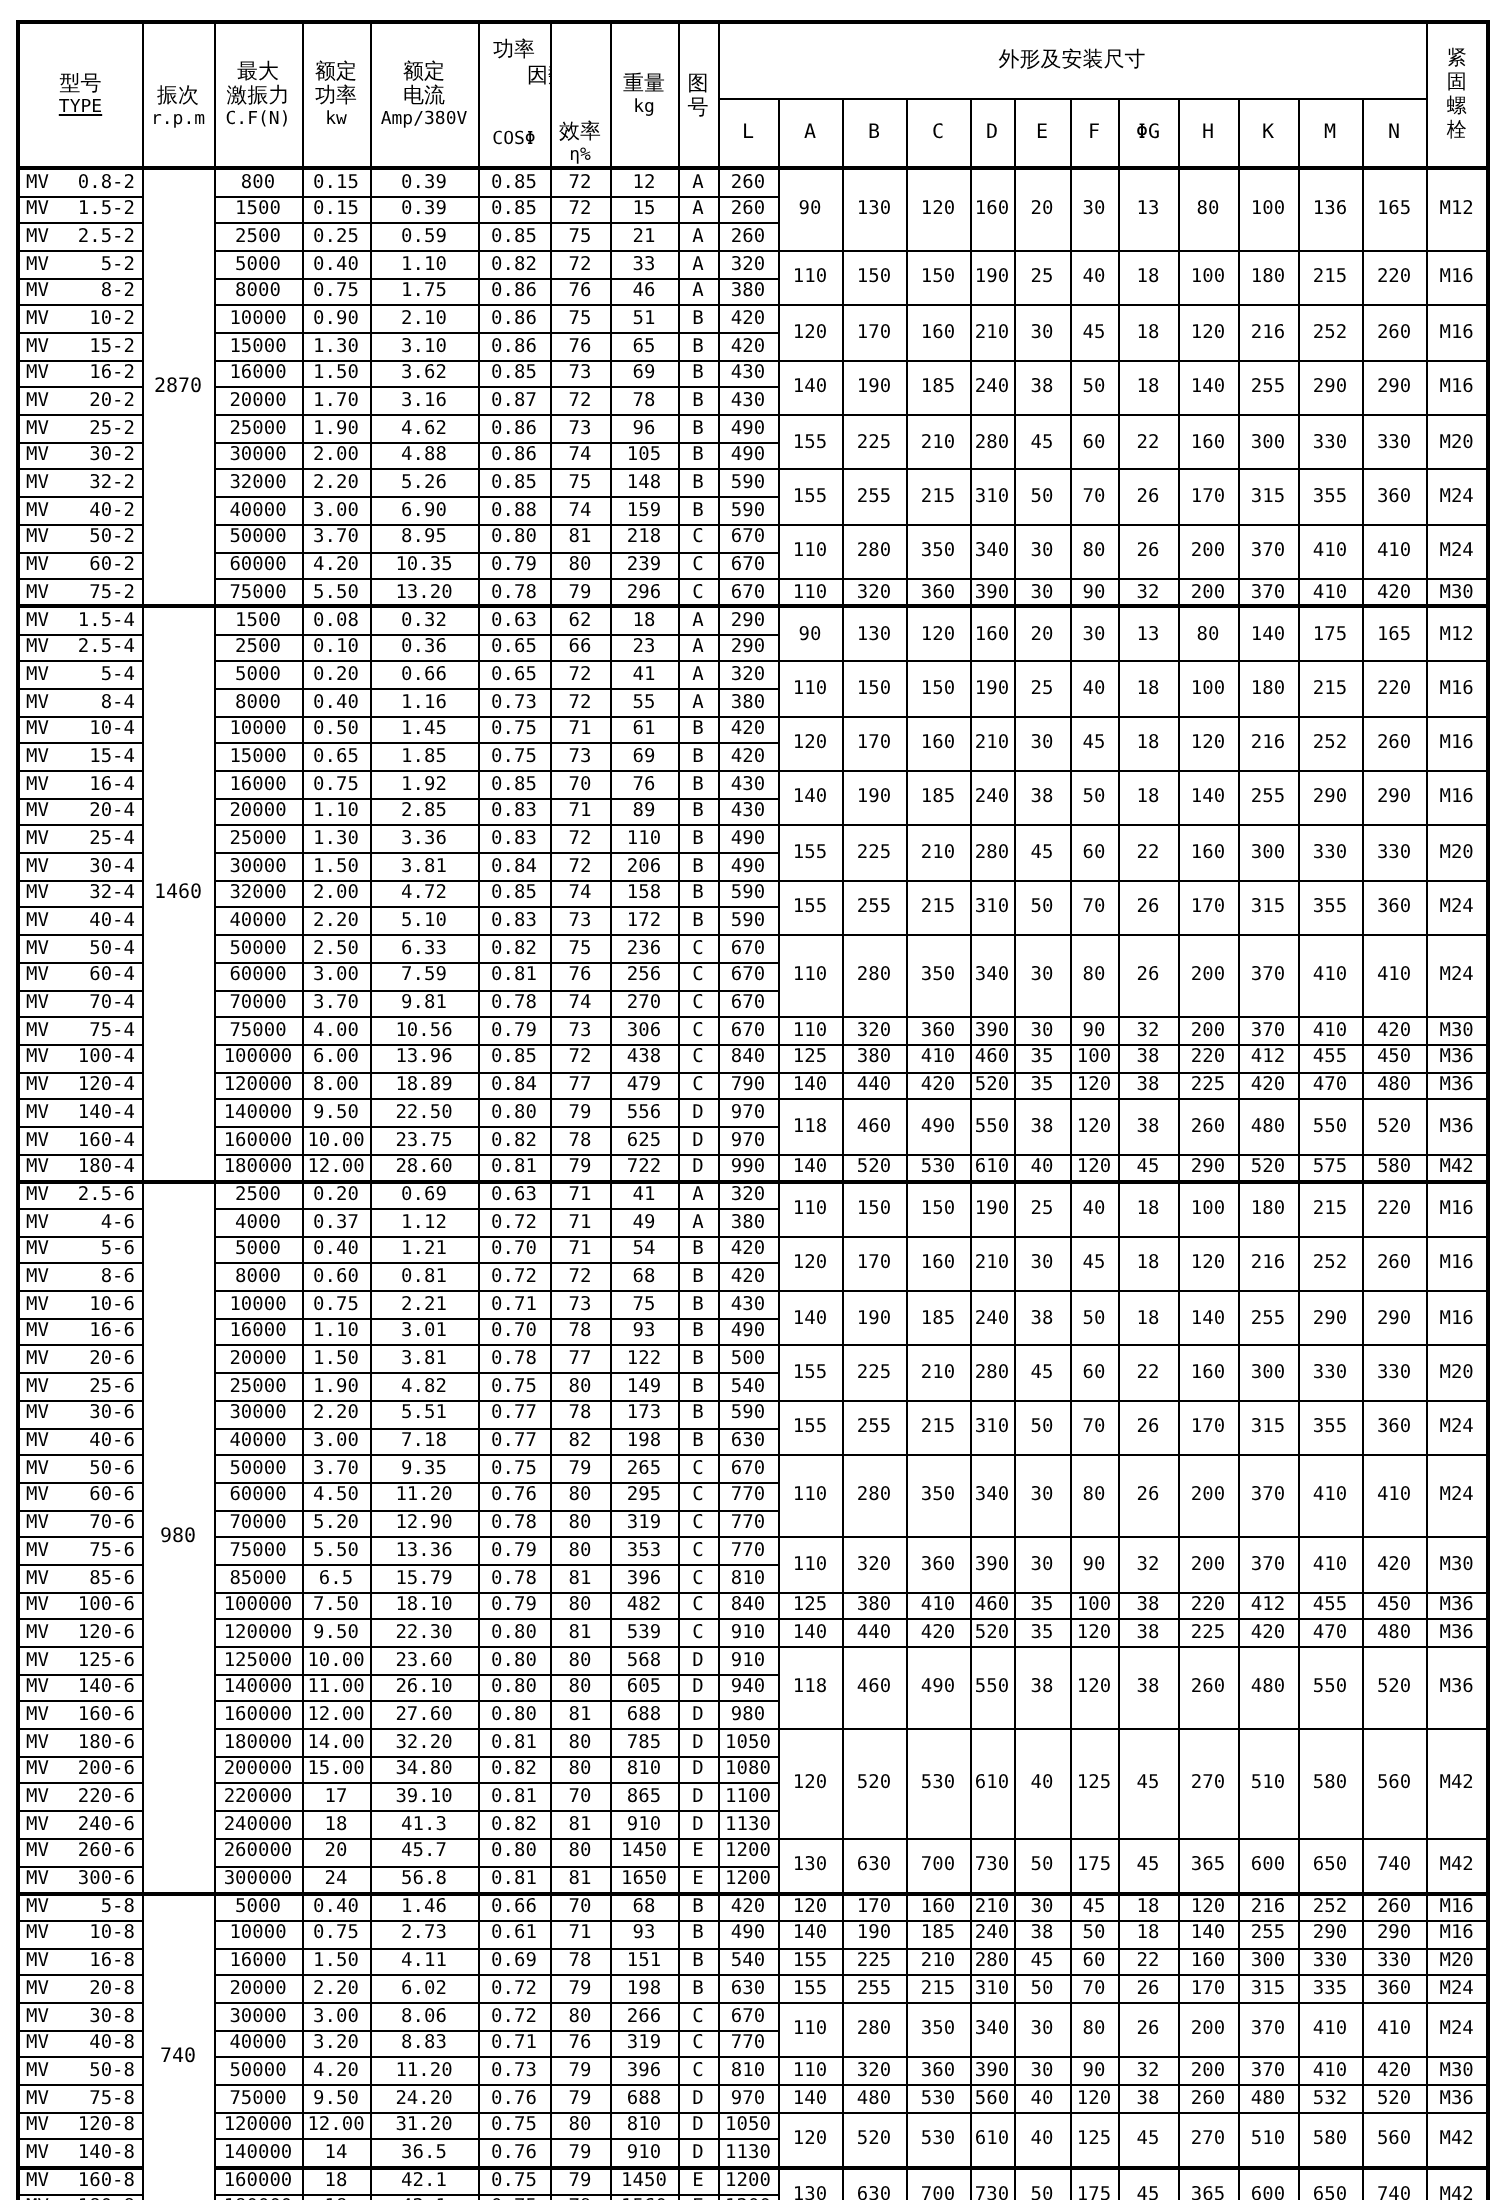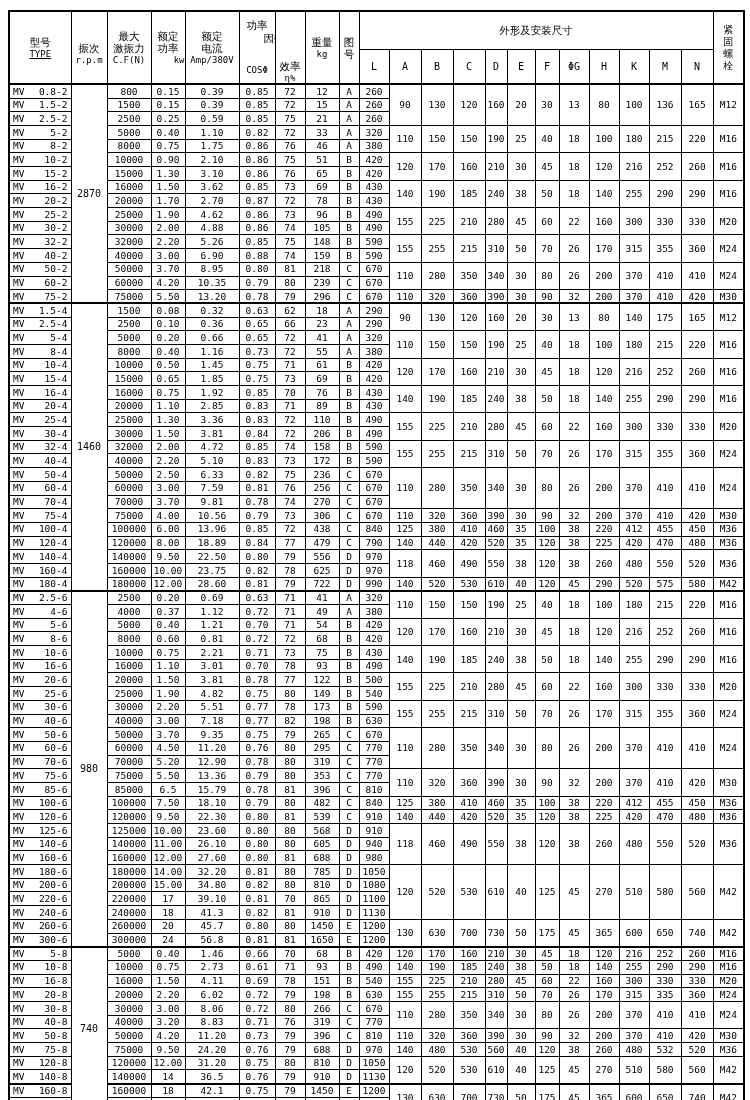--- a/index.html
+++ b/index.html
@@ -70,21 +70,21 @@
           <span class="en" style="display: block;">r.p.m</span>
         </th>
         <th rowspan="2">
           <span style="display: block;">最大</span>
           <span style="display: block;">激振力</span>
           <span class="en" style="display: block;">C.F(N)</span>
         </th>
         <th rowspan="2">
           <span style="display: block;">额定</span>
           <span style="display: block;">功率</span>
-          <span class="en" style="display: block; text-align: right;">kw</span>
+          <span class="en" style="display: block;">kw</span>
         </th>
         <th rowspan="2">
           <span style="display: block;">额定</span>
           <span style="display: block;">电流</span>
           <span class="en" style="display: block;">Amp/380V</span>
         </th>
         <th rowspan="2">
           <span style="display: block;">功率</span>
           <span style="display: block; margin-left: 24px;">因数</span>
           <span class="en" style="display: block; margin-top: 21px;">COSΦ</span>
@@ -304,21 +304,21 @@
       </tr>
       <tr>
         <td>
           <div class="type-cell">
             <span>MV</span>
             <span>20-2</span>
           </div>
         </td>
         <td>20000</td>
         <td>1.70</td>
-        <td>2.70</td>
+        <td>3.16</td>
         <td>0.87</td>
         <td>72</td>
         <td>78</td>
         <td>B</td>
         <td>430</td>
       </tr>
       <tr>
         <td>
           <div class="type-cell">
             <span>MV</span>

